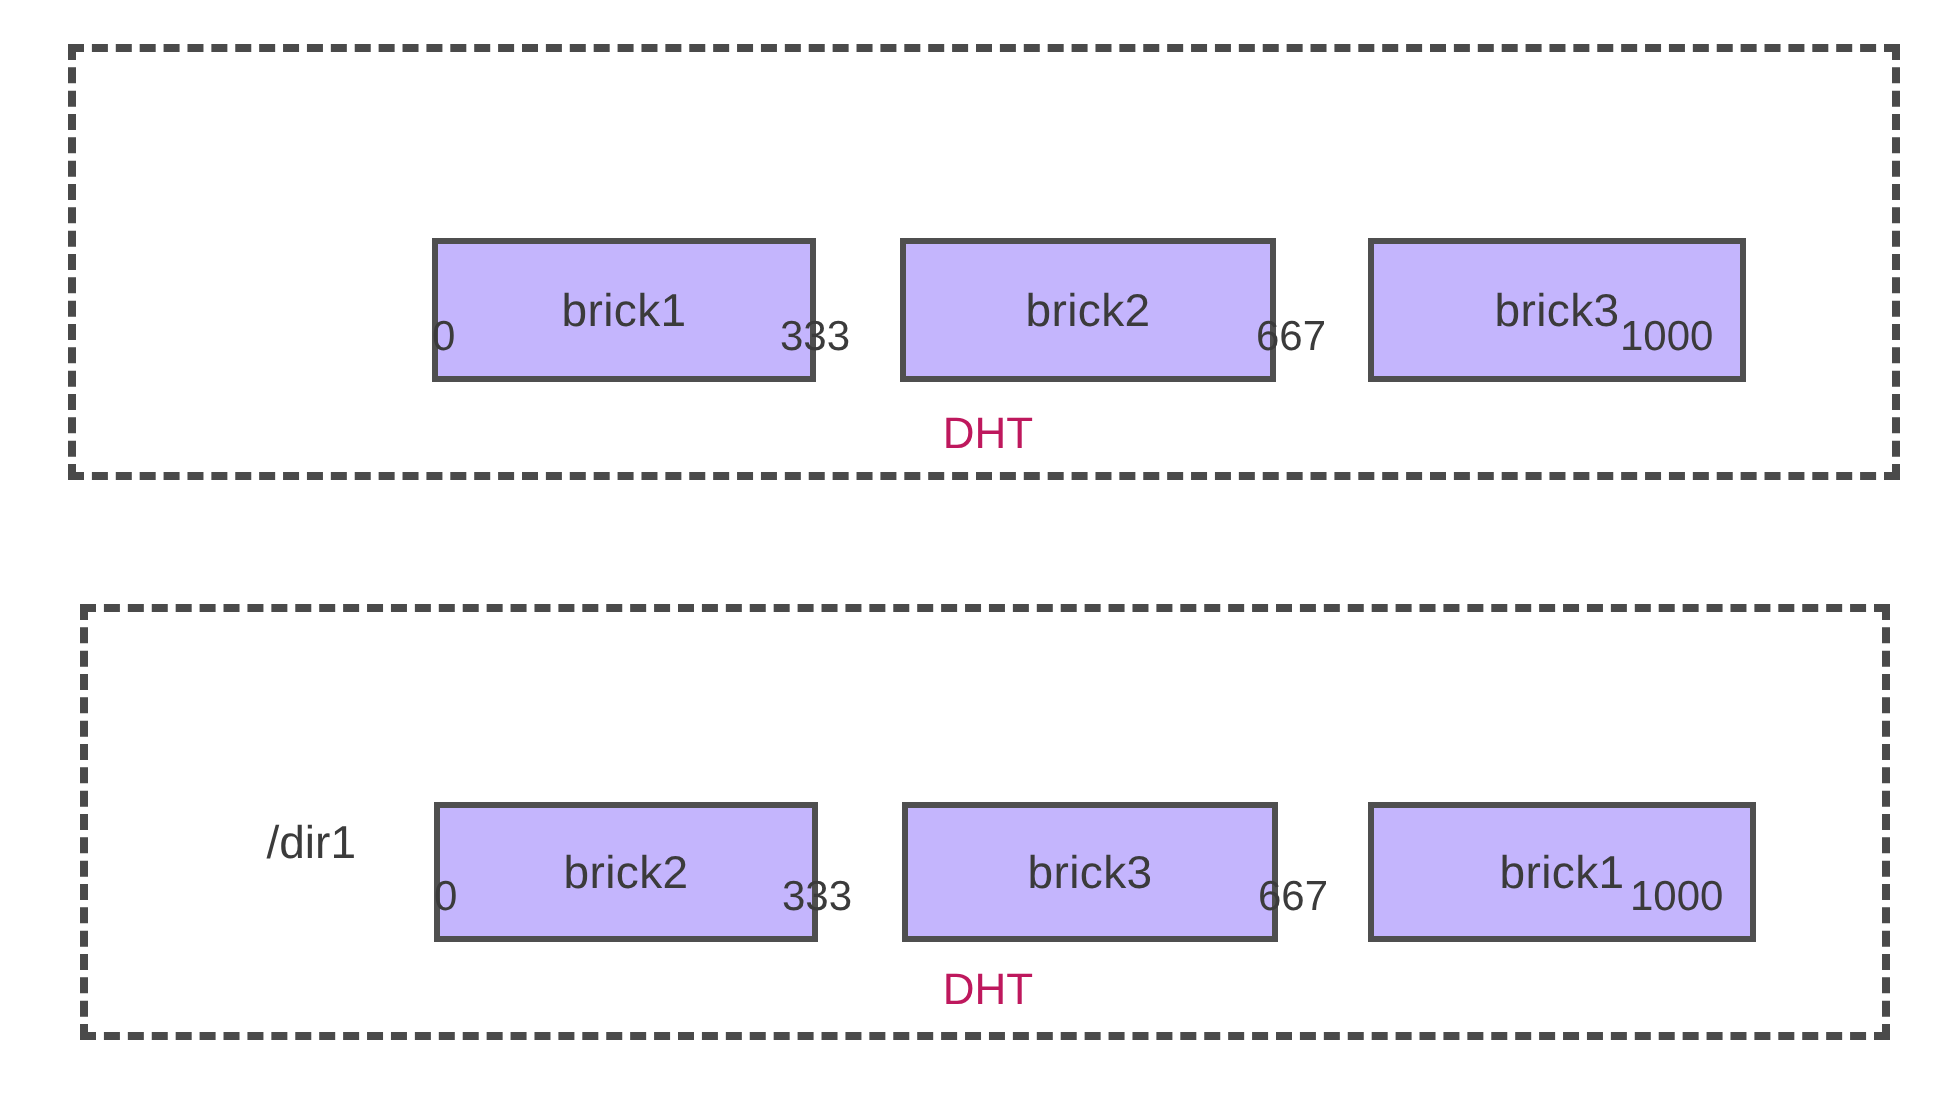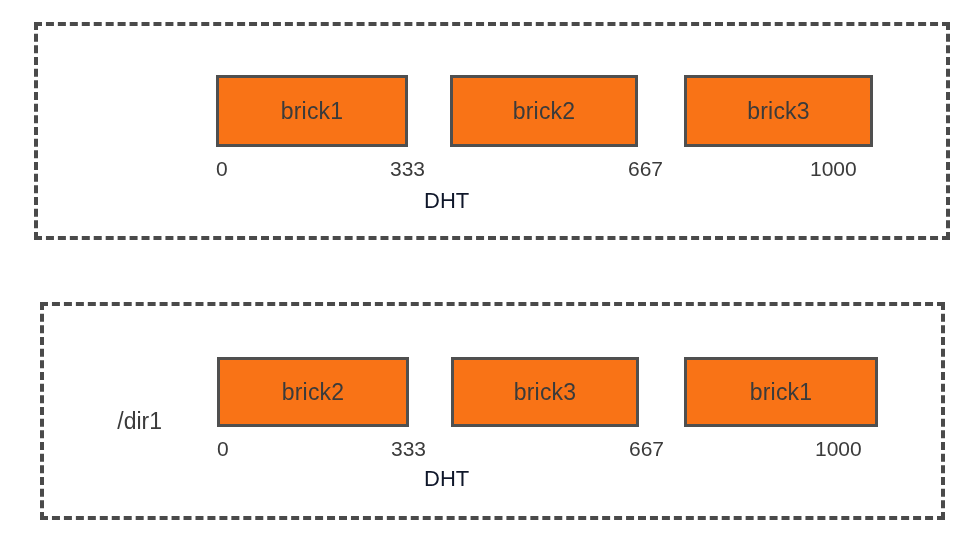--- a/index.html
+++ b/index.html
@@ -38,47 +38,50 @@
     color: #3b3b3b;
     white-space: nowrap;
     text-align: right;
   }
 
   
   .brick {
     position: absolute;
     box-sizing: border-box;
     border: 3px solid #4f4f4f;
-    background: #f97316;
+    background: #c4b5fd;
     display: flex;
     align-items: center;
     justify-content: center;
     font-size: 23px;
     color: #3b3b3b;
     letter-spacing: 0.2px;
+    margin-top: 44px;
   }
 
   
   .tick {
     position: absolute;
     font-size: 21px;
     line-height: 1;
     color: #3b3b3b;
     white-space: nowrap;
   }
   .tick-start { text-align: left; }
   .tick-end   { text-align: left; }
 
   
   .dht-label {
     position: absolute;
     font-size: 22px;
     line-height: 1;
-    color: #0f172a;
+    color: #be185d;
+    text-align: center;
     white-space: nowrap;
+    margin-top: 16px;
   }
 </style>
 </head>
 <body>
 
 <div id="canvas">
 
   <div class="panel" id="panel-0"></div>
 
 
@@ -99,21 +102,21 @@
   <div class="tick tick-end" style="left:390px; top:158px; width:60px;">333</div>
 
   <div class="tick tick-end" style="left:628px; top:158px; width:60px;">667</div>
 
   <div class="tick tick-end" style="left:810px; top:158px; width:80px;">1000</div>
 
   <div class="dht-label" style="left:424px; top:190px; width:140px;">DHT</div>
 
   <div class="panel" id="panel-1"></div>
 
-  <div class="dir-label" style="left:48px; top:410px; width:114px;">/dir1</div>
+  <div class="dir-label" style="left:64px; top:410px; width:114px;">/dir1</div>
 
   <div class="brick" style="left:217px; top:357px; width:192px; height:70px;">
     <span>brick2</span>
   </div>
 
   <div class="brick" style="left:451px; top:357px; width:188px; height:70px;">
     <span>brick3</span>
   </div>
 
   <div class="brick" style="left:684px; top:357px; width:194px; height:70px;">

